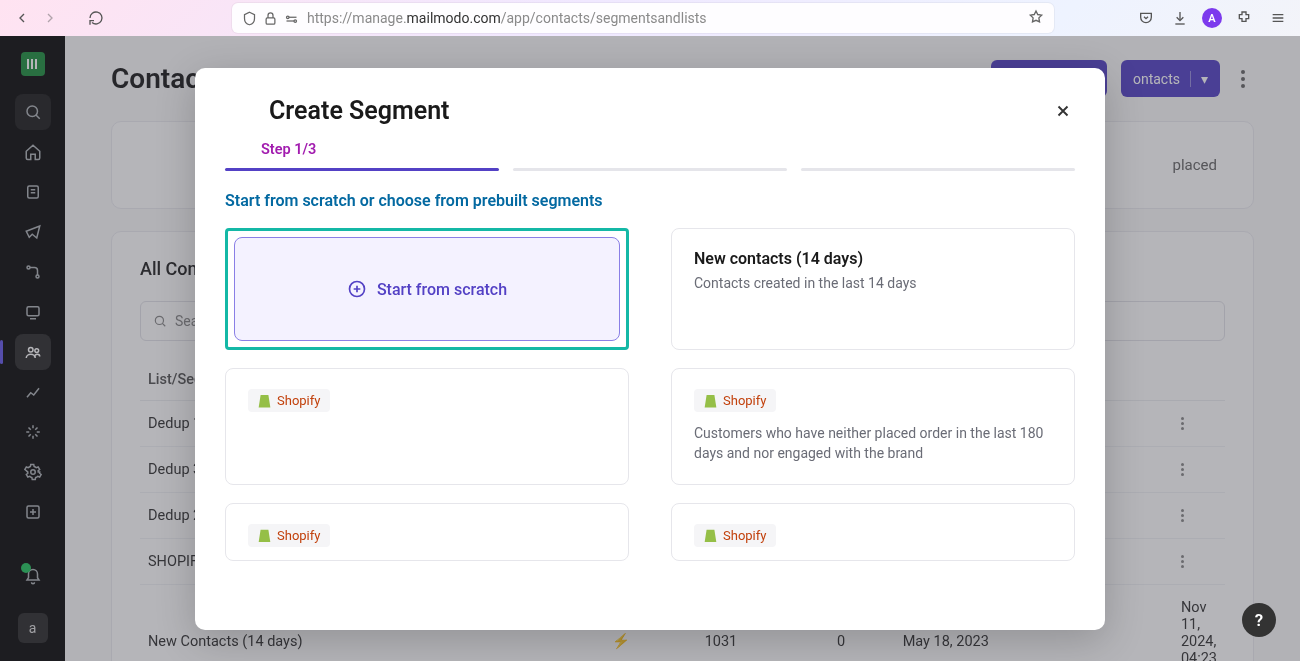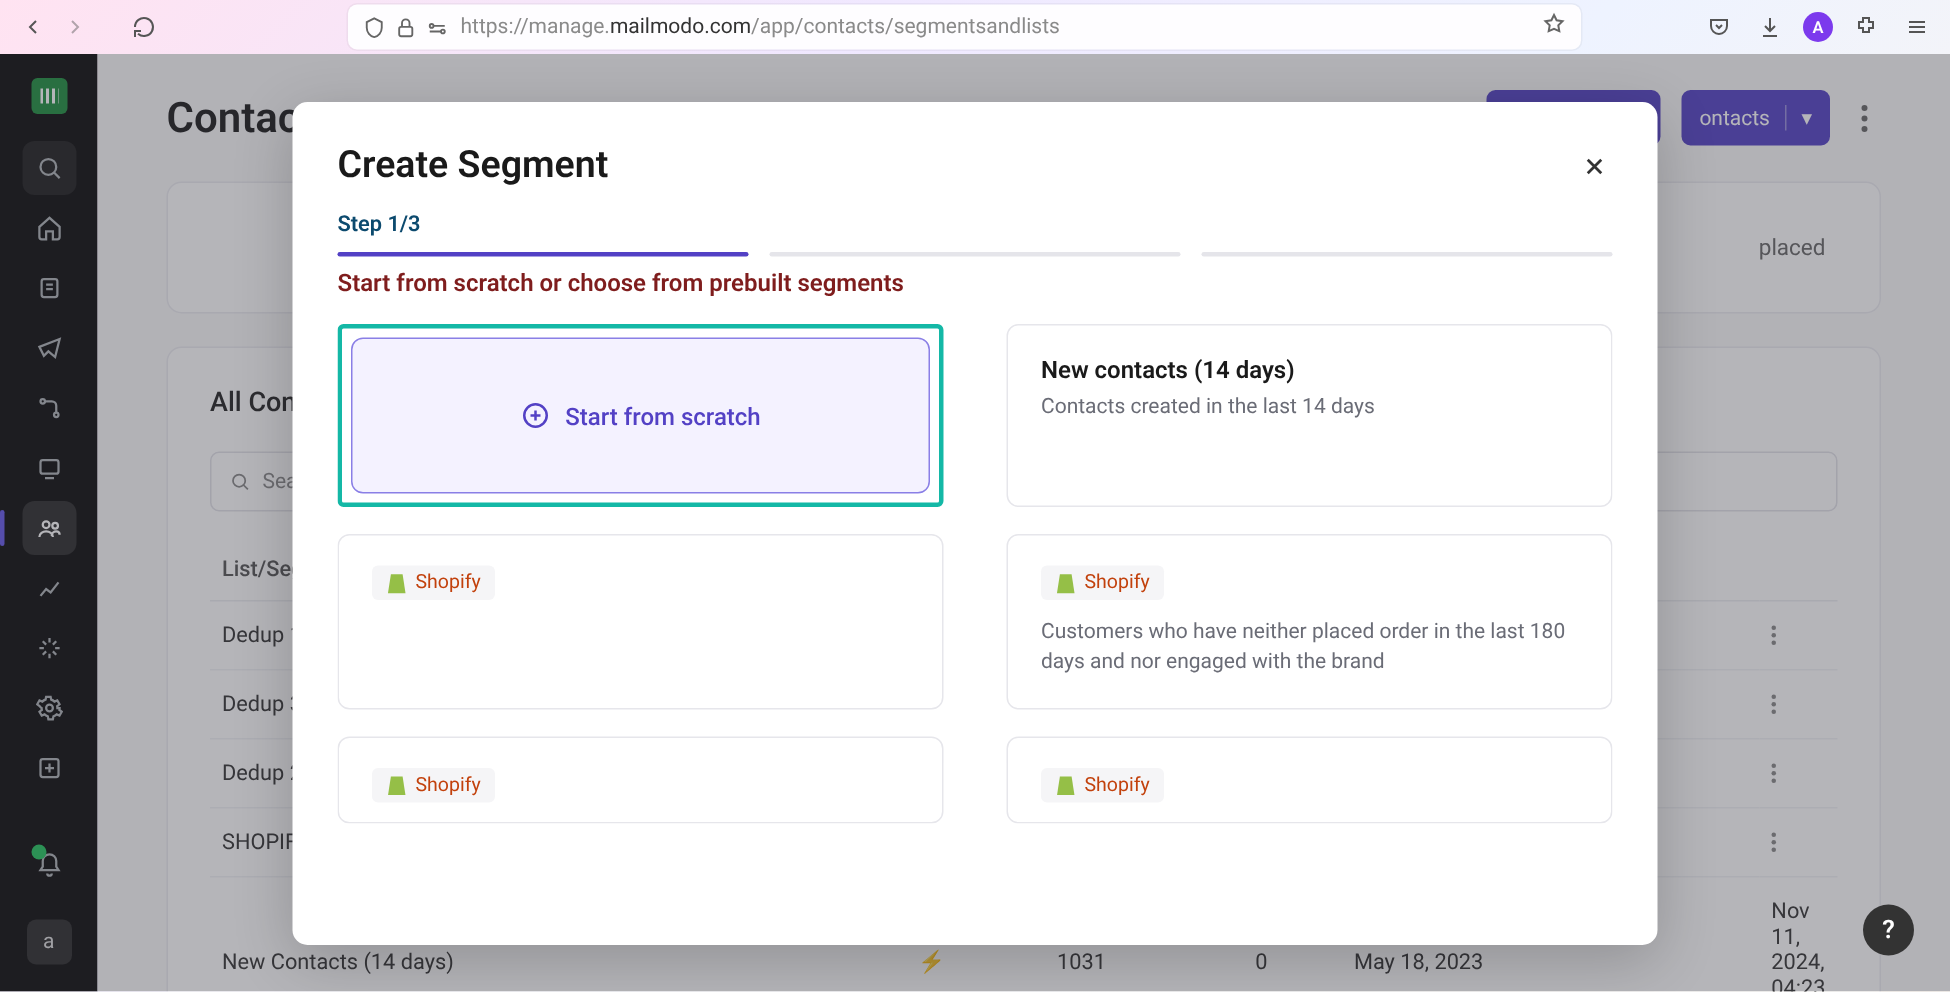--- a/index.html
+++ b/index.html
@@ -52,29 +52,29 @@
   .tbl { width:100%; margin-top:18px; border-collapse:collapse; font-size:14.5px; }
   .tbl th { text-align:left; color:#555; font-weight:500; padding:12px 8px; border-bottom:1px solid #eceef1; }
   .tbl td { padding:14px 8px; border-bottom:1px solid #f1f2f5; color:#333; }
   .row-kebab span { width:3px; height:3px; background:#888; border-radius:50%; display:block; margin:2px 0; }
 
   
   .dim { position:absolute; inset:0; background:rgba(60,60,70,0.38); }
 
   
   .modal { position:absolute; left:195px; top:32px; width:910px; height:562px; background:#fff; border-radius:10px; box-shadow:0 10px 40px rgba(0,0,0,0.2); padding:28px 30px; display:flex; flex-direction:column; }
-  .modal-head { display:flex; align-items:center; }
+  .modal-head { display:flex; align-items:center;margin-left:44px; }
   .modal-title { font-size:25px; font-weight:600; color:#1a1a1a; }
   .close-x { margin-left:auto; width:24px; height:24px; display:flex; align-items:center; justify-content:center; color:#333; cursor:pointer; }
   .close-x svg { width:18px; height:18px; }
-  .step-label { margin-top:16px; font-size:14.5px; font-weight:600; color:#0c4a6e; }
+  .step-label { margin-top:16px; font-size:14.5px; font-weight:600; color:#a21caf;margin-left:36px; }
   .progress { display:flex; gap:14px; margin-top:10px; }
   .progress .bar { flex:1; height:3px; background:#e5e5ea; border-radius:2px; }
   .progress .bar.on { background:#5341c5; }
-  .subtitle { margin-top:8px; font-size:16px; font-weight:600; color:#7f1d1d; }
+  .subtitle { margin-top:20px; font-size:16px; font-weight:600; color:#0369a1; }
 
   .cards-scroll { margin-top:18px; overflow:auto; }
   .cards { display:grid; grid-template-columns:1fr 1fr; gap:18px 42px; }
   .card { border:1px solid #e6e6eb; border-radius:8px; padding:20px 22px; min-height:104px; background:#fff; }
   .card.scratch { background:#f4f2ff; border:1.5px solid #8a7fe6; display:flex; align-items:center; justify-content:center; gap:10px; color:#5341c5; font-weight:500; min-height:104px; }
   .card.scratch svg { width:20px; height:20px; }
   .scratch-highlight { position:relative; padding:6px; border:3px solid #14b8a6; border-radius:4px; }
   .card-title { font-size:16px; font-weight:600; color:#1a1a1a; margin-bottom:6px; }
   .card-desc { font-size:14px; color:#6a6c76; line-height:1.42; }
   .shopify-tag { display:inline-flex; align-items:center; gap:6px; background:#f5f5f7; border-radius:4px; padding:4px 10px; font-size:13px; color:#c2410c; margin-bottom:12px; }

